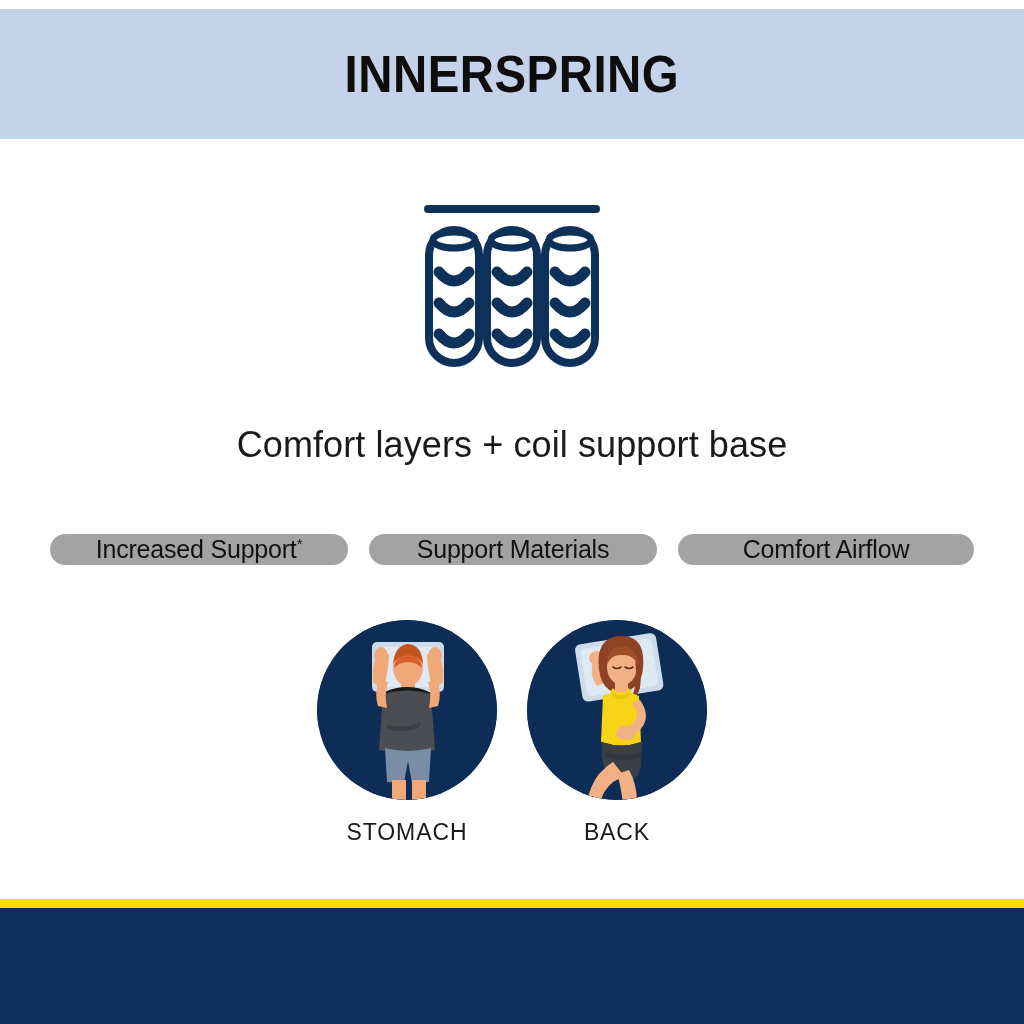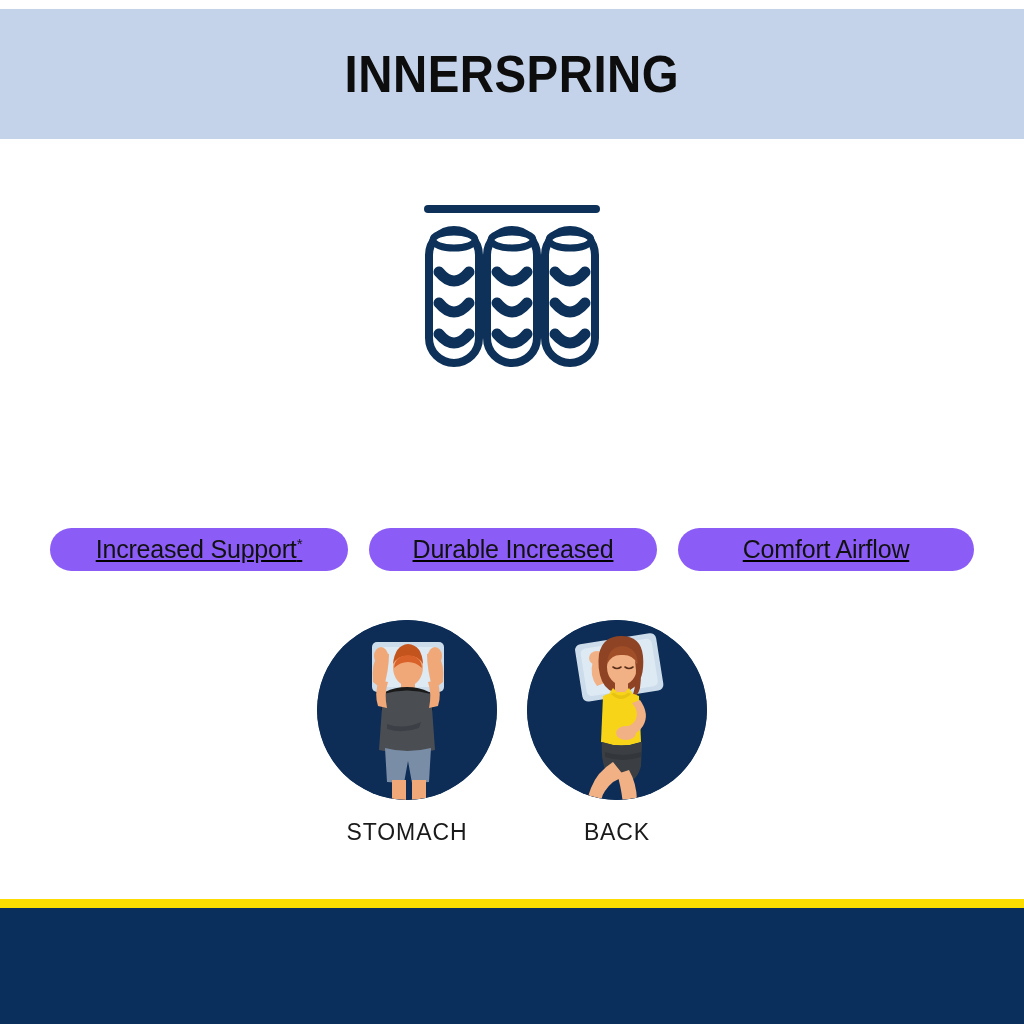--- a/index.html
+++ b/index.html
@@ -57,29 +57,28 @@
   
   .pills{
     position:absolute;
     left:50px;top:525px;
     width:924px;height:49px;
     display:flex;
     justify-content:space-between;
     align-items:center;
   }
   .pill{
-    background:#8b5cf6;
+    background:#a3a3a3;
     border-radius:26px;
-    height:43px;
+    height:31px;
     display:flex;
     align-items:center;
     justify-content:center;
     box-sizing:border-box;
     padding:0 26px;
-    text-decoration:underline;
   }
   .pill:nth-child(1){width:298px;}
   .pill:nth-child(2){width:288px;}
   .pill:nth-child(3){width:296px;}
   .pill-label{
     font-family:"Liberation Sans", sans-serif;
     font-weight:400;
     font-size:25px;
     color:#111111;
     white-space:nowrap;
@@ -172,27 +171,28 @@
       <g>
         <rect x="133" y="34" width="50" height="133" rx="25" fill="#ffffff" stroke="#0d3158" stroke-width="8"></rect>
         <ellipse cx="158" cy="44" rx="21" ry="8" fill="#ffffff" stroke="#0d3158" stroke-width="7"></ellipse>
         <path d="M143 76 q15 18 30 0" fill="none" stroke="#0d3158" stroke-width="11" stroke-linecap="round"></path>
         <path d="M143 107 q15 18 30 0" fill="none" stroke="#0d3158" stroke-width="11" stroke-linecap="round"></path>
         <path d="M143 138 q15 18 30 0" fill="none" stroke="#0d3158" stroke-width="11" stroke-linecap="round"></path>
       </g>
     </svg>
   </div>
 
+  <div class="headline">Comfort layers + coil support base</div>
 
   <div class="pills">
     <div class="pill">
       <span class="pill-label"><span>Increased Support</span><sup>*</sup></span>
     </div>
     <div class="pill">
-      <span class="pill-label">Durable Increased</span>
+      <span class="pill-label">Support Materials</span>
     </div>
     <div class="pill">
       <span class="pill-label">Comfort Airflow</span>
     </div>
   </div>
 
   <div class="positions">
     <div class="pos-row">
 
       <div class="pos-item">

